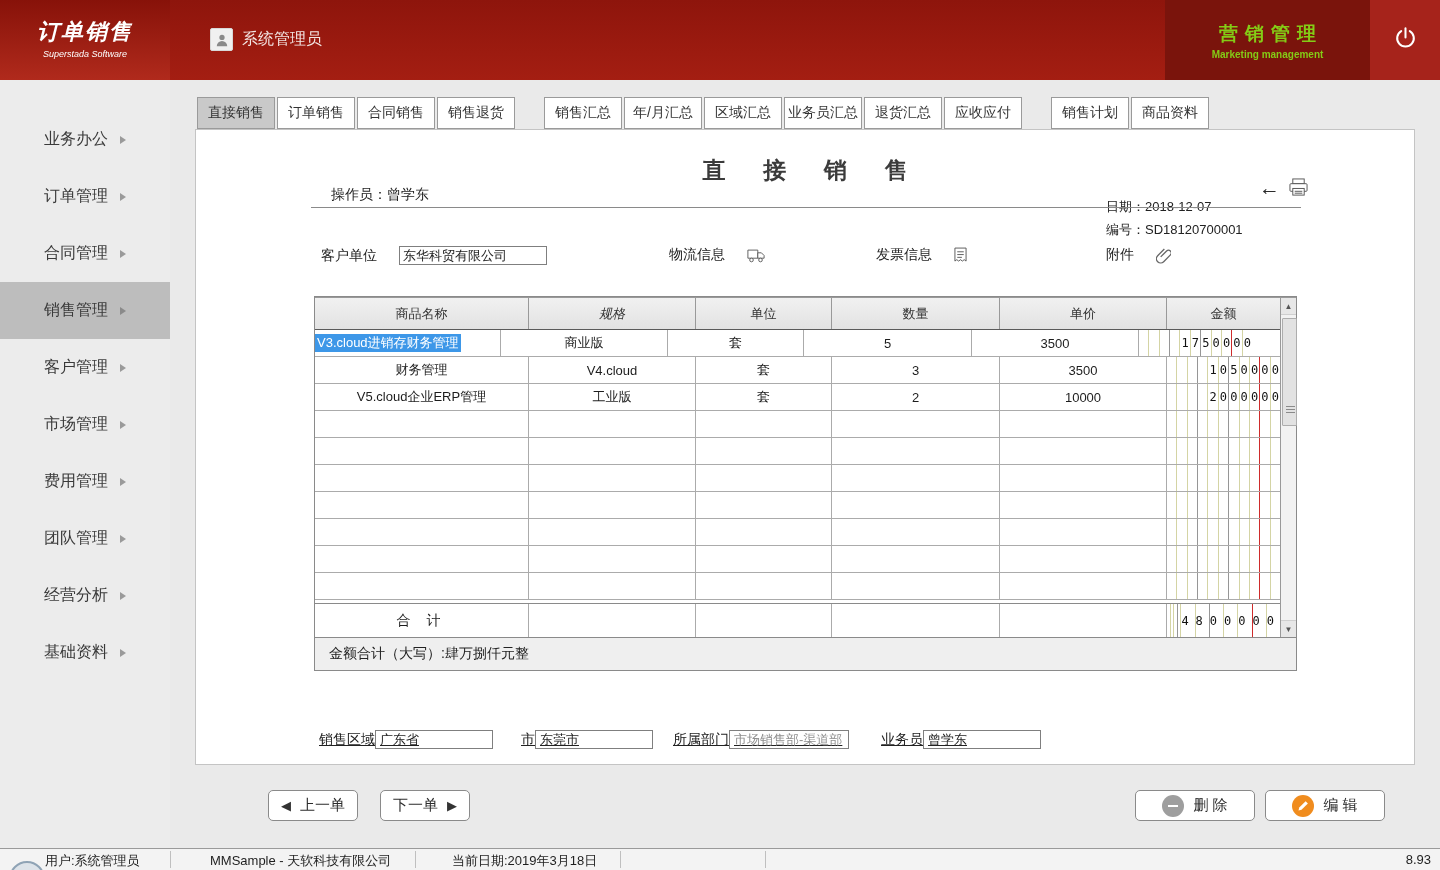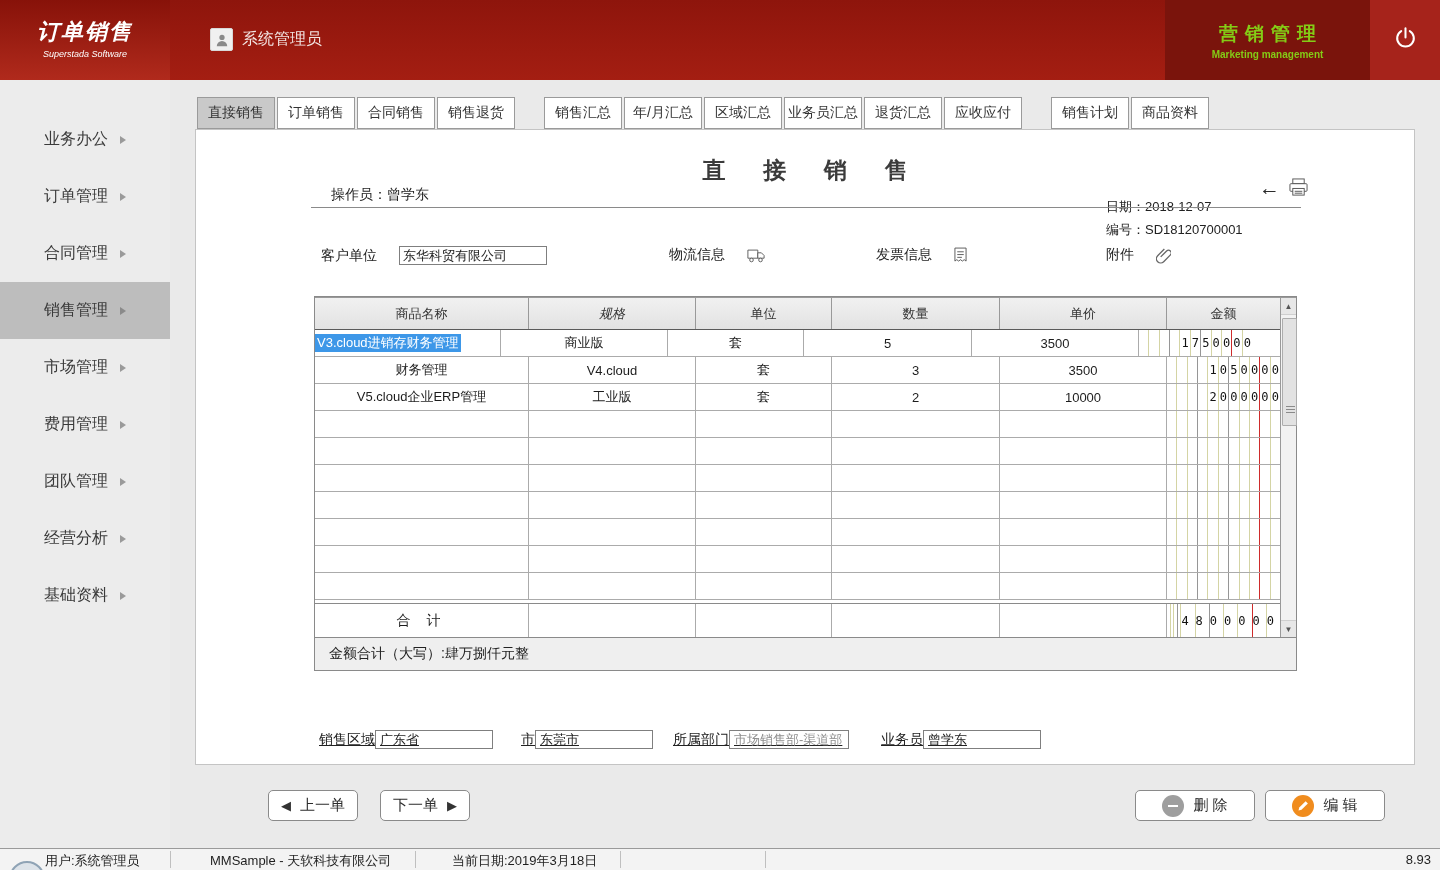--- a/index.html
+++ b/index.html
@@ -135,20 +135,24 @@
     </div>
     <div class="side-item">
       <span>合同管理</span>
       <span class="tri"></span>
     </div>
     <div class="side-item active">
       <span>销售管理</span>
       <span class="tri"></span>
     </div>
     <div class="side-item">
+      <span>客户管理</span>
+      <span class="tri"></span>
+    </div>
+    <div class="side-item">
       <span>市场管理</span>
       <span class="tri"></span>
     </div>
     <div class="side-item">
       <span>费用管理</span>
       <span class="tri"></span>
     </div>
     <div class="side-item">
       <span>团队管理</span>
       <span class="tri"></span>

